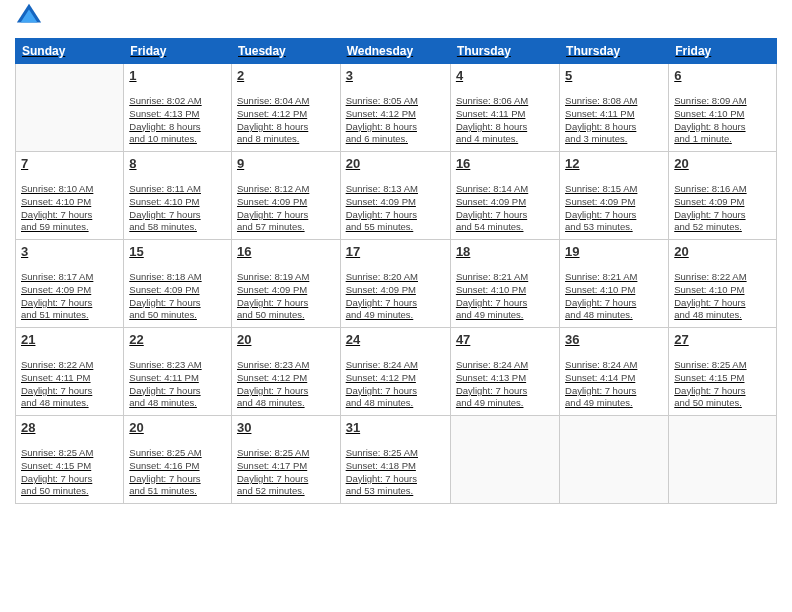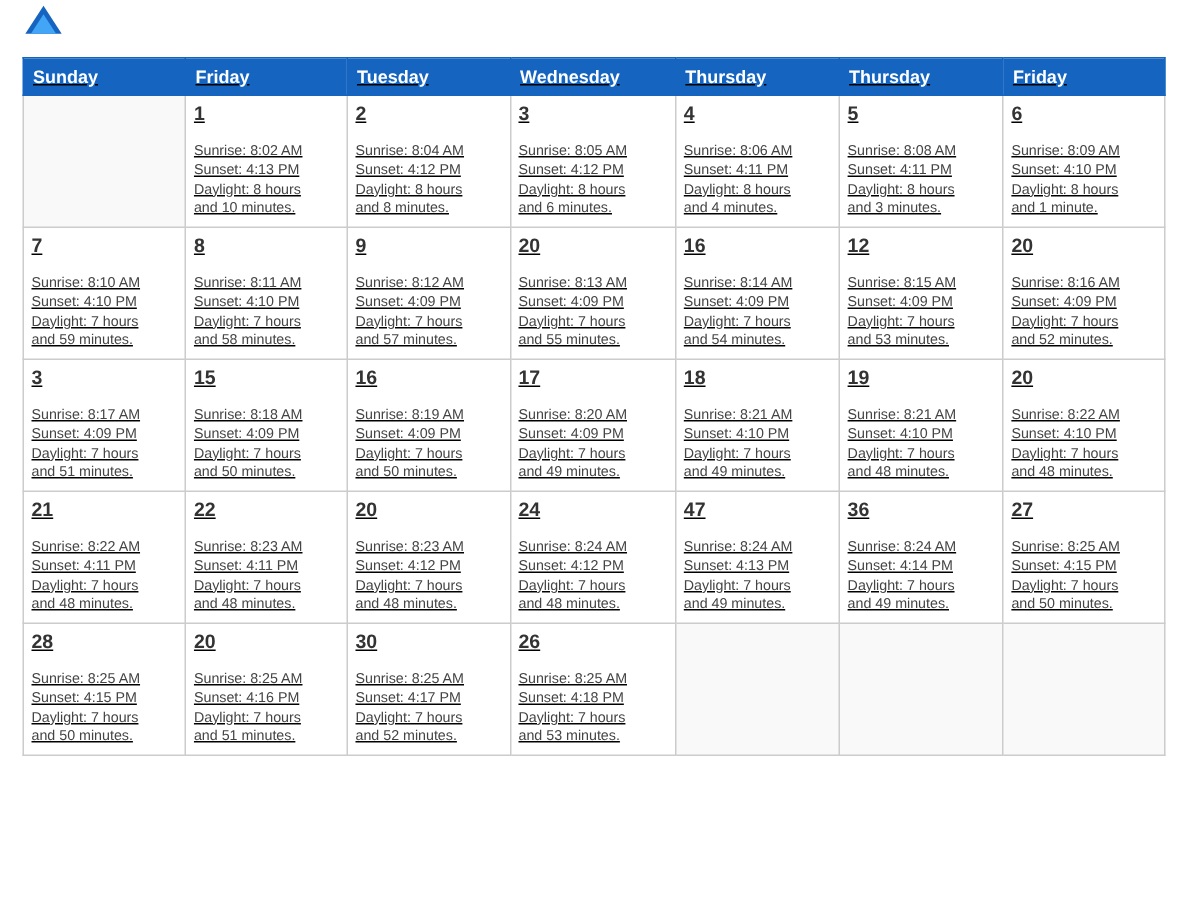--- a/index.html
+++ b/index.html
@@ -245,21 +245,21 @@
           </td>
           <td>
             <div class="day-number">20</div>
             <div class="day-info">Sunrise: 8:25 AM<br>Sunset: 4:16 PM<br>Daylight: 7 hours<br>and 51 minutes.</div>
           </td>
           <td>
             <div class="day-number">30</div>
             <div class="day-info">Sunrise: 8:25 AM<br>Sunset: 4:17 PM<br>Daylight: 7 hours<br>and 52 minutes.</div>
           </td>
           <td>
-            <div class="day-number">26</div>
+            <div class="day-number">31</div>
             <div class="day-info">Sunrise: 8:25 AM<br>Sunset: 4:18 PM<br>Daylight: 7 hours<br>and 53 minutes.</div>
           </td>
           <td class="empty-cell"></td>
           <td class="empty-cell"></td>
           <td class="empty-cell"></td>
         </tr>
       </tbody>
   </table>
 </div>
 

